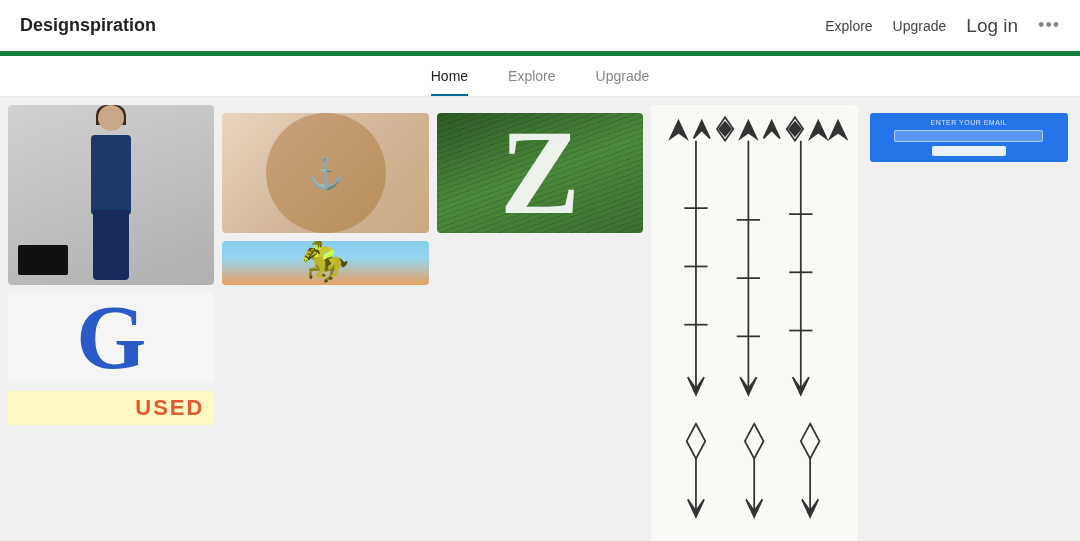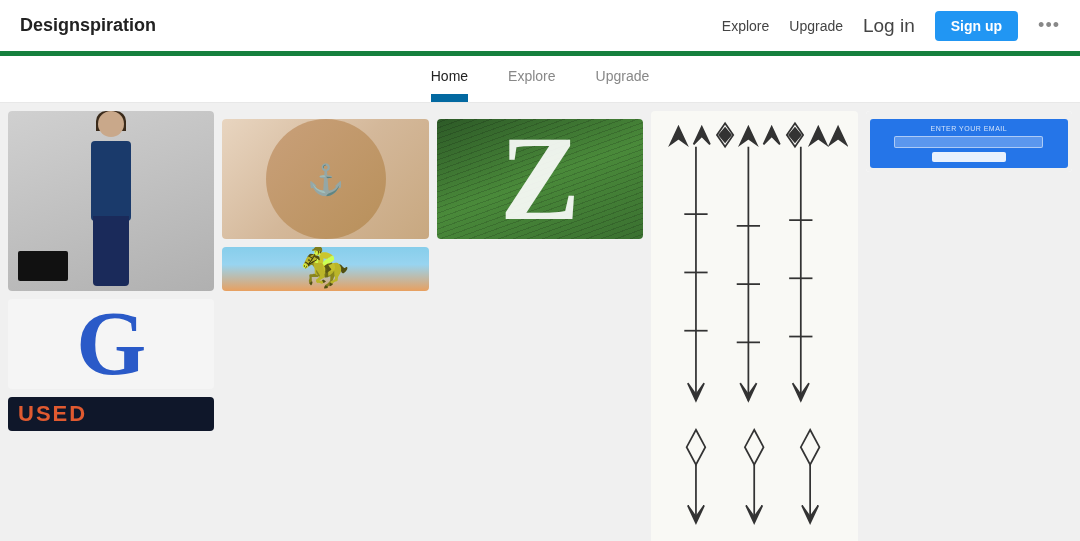--- a/index.html
+++ b/index.html
@@ -108,21 +108,21 @@
     .nav-tab {
       font-size: 14px;
       color: #888;
       padding: 12px 0 10px;
       cursor: pointer;
       border-bottom: 2px solid transparent;
       text-decoration: none;
     }
     .nav-tab.active {
       color: #222;
-      border-bottom: 8px solid #0369a1;
+      border-bottom: 2px solid #0369a1;
       font-weight: 500;
     }
 
     
     .masonry {
       display: flex;
       gap: 8px;
       padding: 8px;
       height: 460px;
       overflow: hidden;
@@ -223,26 +223,27 @@
     .g-letter {
       font-size: 90px;
       font-weight: 900;
       color: #2a5ac8;
       font-family: Georgia, serif;
       line-height: 1;
     }
 
     
     .used-card {
-      background: #0f172a;
+      background: #fef9c3;
       width: 100%;
       height: 100%;
       display: flex;
       align-items: center;
       padding: 4px 10px;
+      justify-content: flex-end;
     }
     .used-text {
       font-size: 22px;
       font-weight: 900;
       color: #e05a30;
       letter-spacing: 2px;
     }
 
     
     .palette-card {
@@ -442,21 +443,20 @@
 <body>
 
 <header class="header">
   <div class="logo">Designspiration</div>
 
 
   <nav class="header-nav">
     <a>Explore</a>
     <a>Upgrade</a>
     <button class="btn-login">Log in</button>
-    <button class="btn-signup">Sign up</button>
     <button class="dots-btn">•••</button>
   </nav>
 </header>
 
 <nav class="nav-tabs">
   <a class="nav-tab active">Home</a>
   <a class="nav-tab">Explore</a>
   <a class="nav-tab">Upgrade</a>
 </nav>
 

